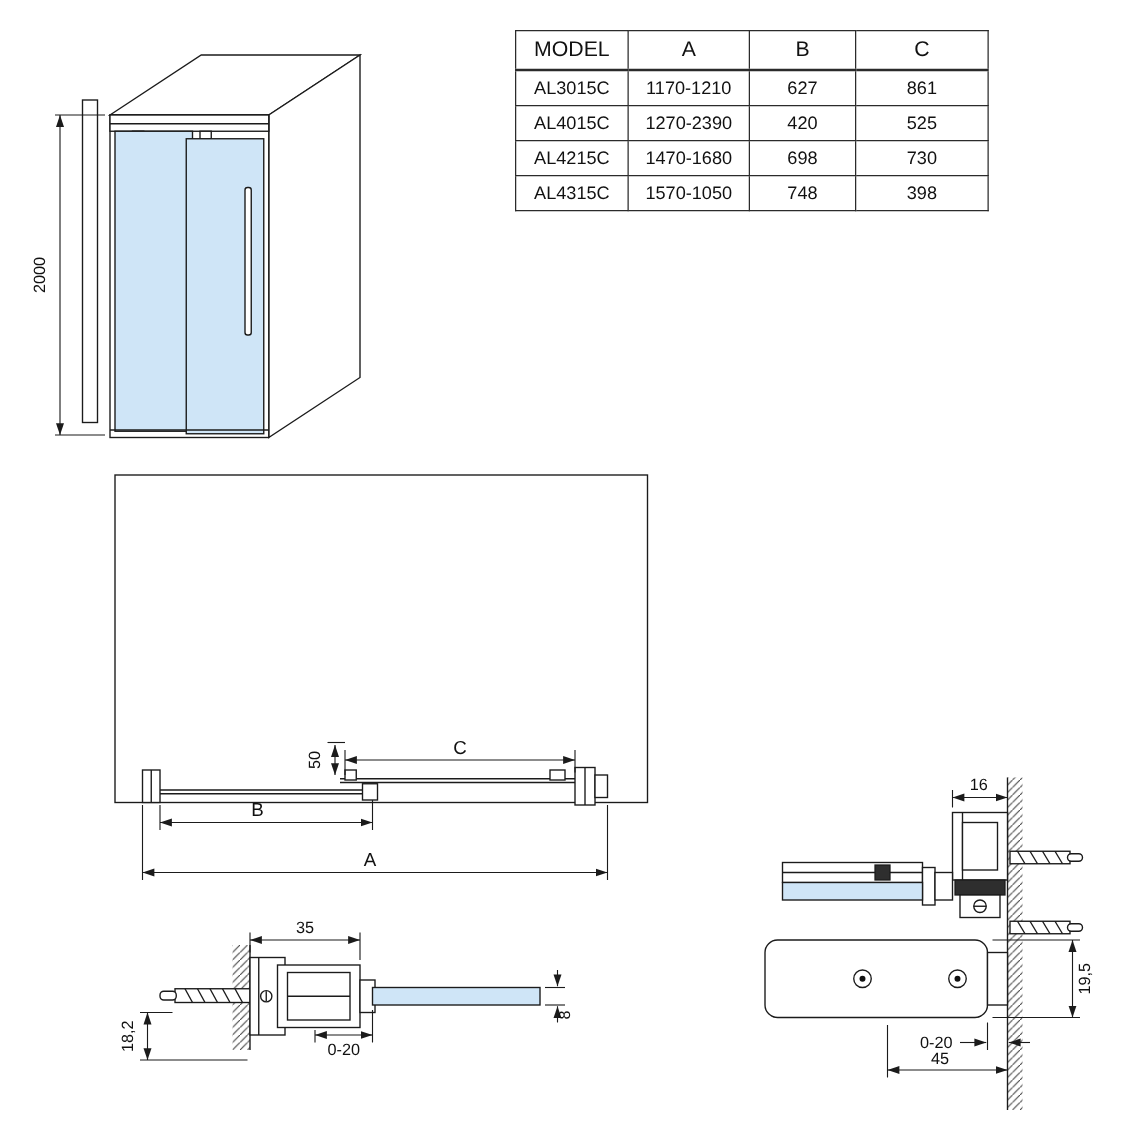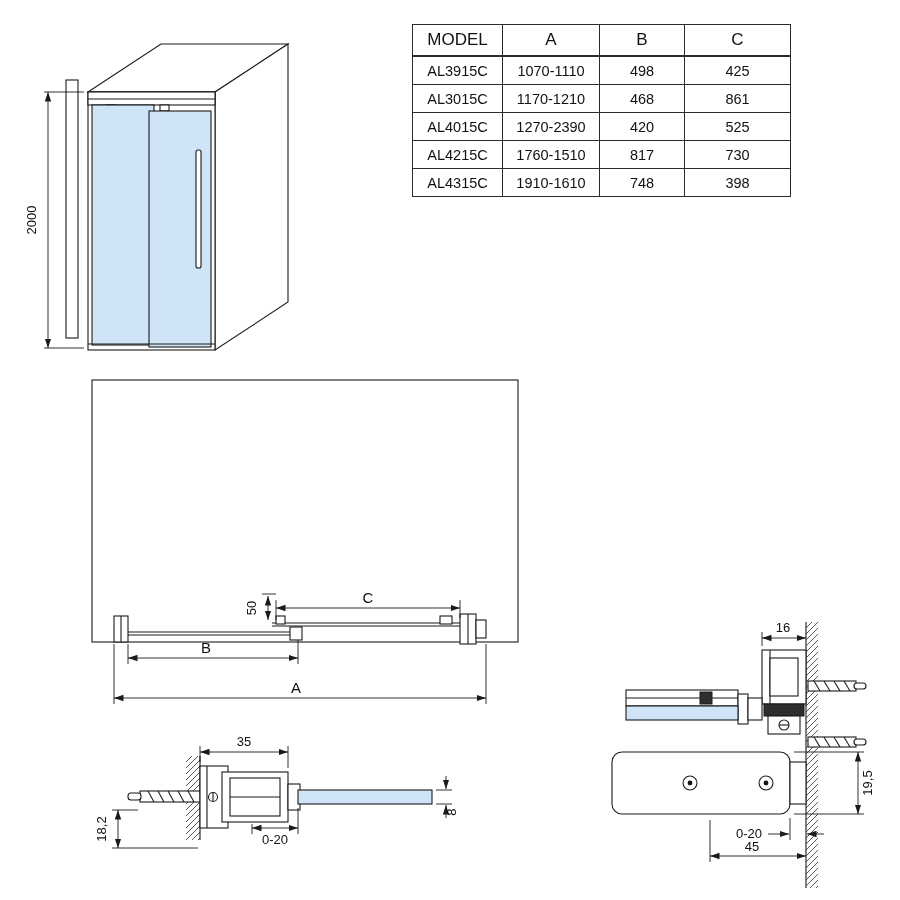--- a/index.html
+++ b/index.html
@@ -231,46 +231,40 @@
       <thead>
         <tr>
           <th>MODEL</th>
           <th>A</th>
           <th>B</th>
           <th>C</th>
         </tr>
       </thead>
       <tbody>
         <tr>
-          <td>AL3915C</td>
-          <td>1070-1110</td>
-          <td>498</td>
-          <td>425</td>
-        </tr>
-        <tr>
           <td>AL3015C</td>
           <td>1170-1210</td>
-          <td>468</td>
+          <td>627</td>
           <td>861</td>
         </tr>
         <tr>
           <td>AL4015C</td>
           <td>1270-2390</td>
           <td>420</td>
           <td>525</td>
         </tr>
         <tr>
           <td>AL4215C</td>
-          <td>1760-1510</td>
-          <td>817</td>
+          <td>1470-1680</td>
+          <td>698</td>
           <td>730</td>
         </tr>
         <tr>
           <td>AL4315C</td>
-          <td>1910-1610</td>
+          <td>1570-1050</td>
           <td>748</td>
           <td>398</td>
         </tr>
       </tbody>
     </table>
   </div>
 
 </div>
 
 </body></html>

